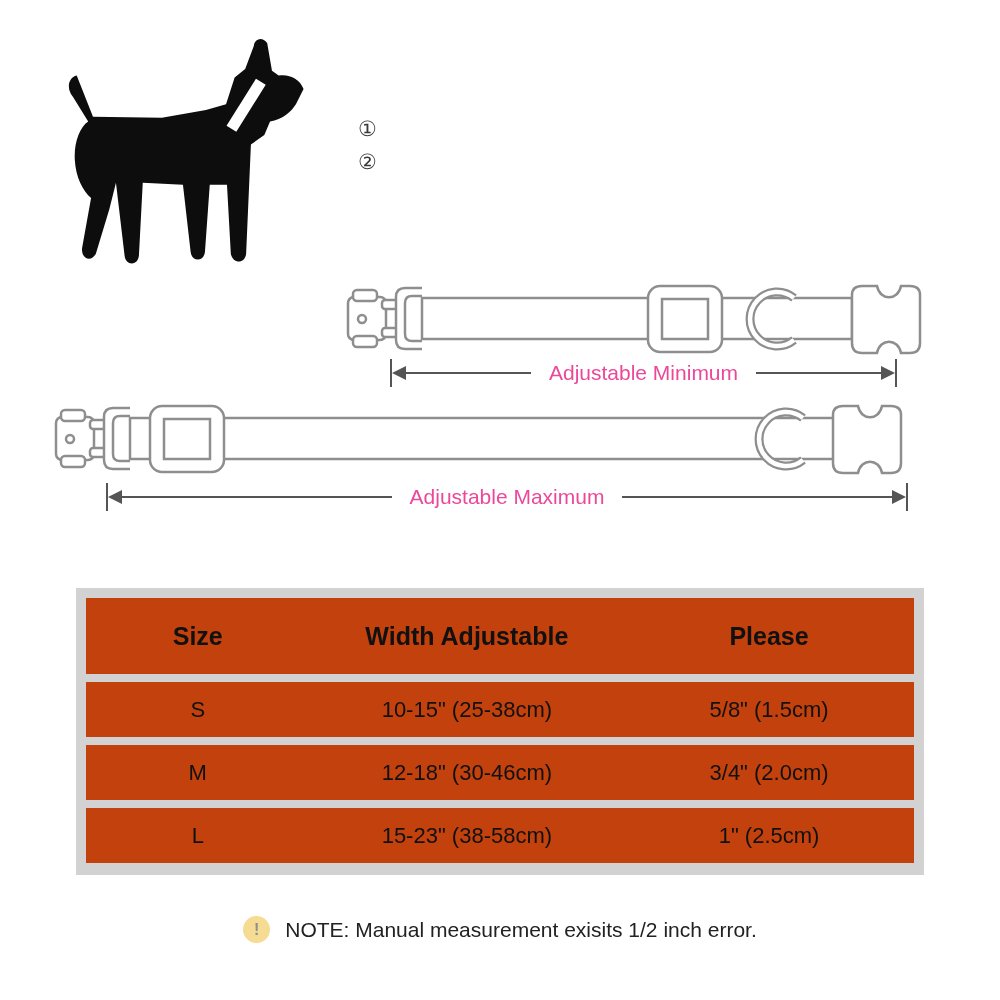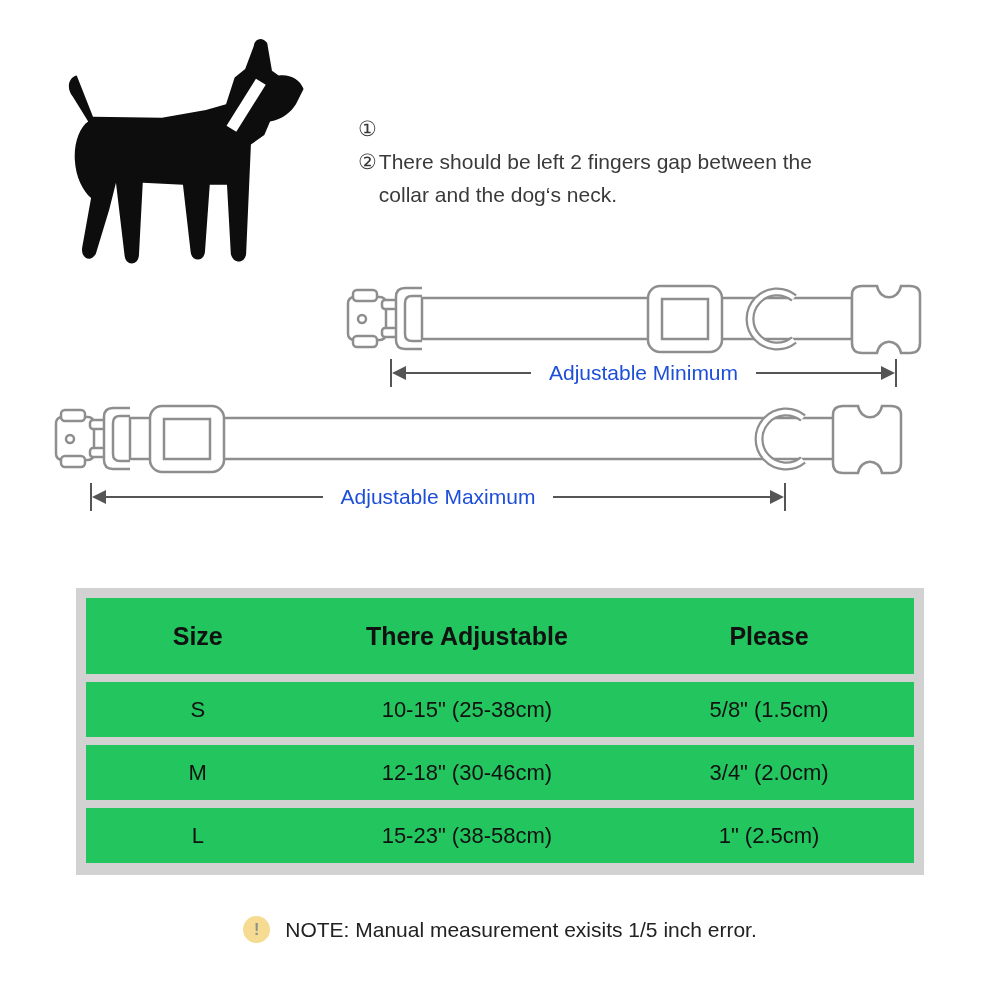--- a/index.html
+++ b/index.html
@@ -16,33 +16,33 @@
   .instructions { position:absolute; left:358px; top:112px; width:600px; font-size:21px; line-height:33px; color:#3a3a3a; }
   .instr-row { display:flex; }
   .instr-bullet { flex:0 0 auto; margin-right:2px; }
 
   
   .collar-min { position:absolute; left:345px; top:283px; width:580px; height:72px; }
   .collar-max { position:absolute; left:53px;  top:403px; width:852px; height:72px; }
   .collar-stroke { stroke:#8e8e8e; stroke-width:2.5; }
 
   
-  .dim { position:absolute; display:flex; align-items:center; color:#1d4ed8; }
+  .dim { position:absolute; display:flex; align-items:center; color:#ec4899; }
   .dim-min { left:390px; top:358px; width:507px; height:30px; }
-  .dim-max { left:90px;  top:482px; width:696px; height:30px; }
+  .dim-max { left:106px;  top:482px; width:802px; height:30px; }
   .endbar { width:2px; height:28px; background:#555555; flex:0 0 auto; }
   .ah-left  { width:0; height:0; border:7px solid transparent; border-left:0;  border-right:14px solid #555555; flex:0 0 auto; }
   .ah-right { width:0; height:0; border:7px solid transparent; border-right:0; border-left:14px solid #555555; flex:0 0 auto; }
   .seg { flex:1 1 auto; height:2px; background:#555555; }
   .dim-label { padding:0 18px; font-size:21px; white-space:nowrap; }
 
   
   .size-table { position:absolute; left:76px; top:588px; width:848px; background:#d2d2d2;
                 padding:10px 10px 12px 10px; box-sizing:border-box; }
-  .t-row { background:#22c55e; display:grid; grid-template-columns:27% 38% 35%;
+  .t-row { background:#c2410c; display:grid; grid-template-columns:27% 38% 35%;
            align-items:center; text-align:center; color:#111111; }
   .t-row > div { overflow:hidden; white-space:nowrap; }
   .t-head { height:76px; font-weight:bold; font-size:25px; margin-bottom:8px; }
   .t-body { height:55px; font-size:22px; margin-bottom:8px; }
   .t-body:last-child { margin-bottom:0; }
 
   
   .note { position:absolute; left:0; top:916px; width:100%; display:flex;
           justify-content:center; align-items:center; gap:15px; font-size:21px; color:#222222; }
   .note-icon { width:27px; height:27px; border-radius:50%; background:#f6dc92; color:#8f8f8f;
@@ -83,21 +83,20 @@
       <rect x="211" y="58" width="12" height="58" fill="#ffffff" transform="rotate(32 217 87)"></rect>
     </svg>
   </div>
 
   <div class="instructions">
     <div class="instr-row">
       <span class="instr-bullet">①</span>
     </div>
     <div class="instr-row">
       <span class="instr-bullet">②</span>
-      <span><span>There should be left 2 fingers gap between the</span><br><span>collar and the dog‘s neck.</span></span>
     </div>
   </div>
 
   <div class="collar-min">
     <svg viewBox="0 0 580 72" width="580" height="72" fill="none">
       <g class="collar-stroke">
         <rect x="3" y="14" width="38" height="43" rx="6" fill="#fff"></rect>
         <rect x="8" y="7" width="24" height="11" rx="4" fill="#fff"></rect>
         <rect x="8" y="53" width="24" height="11" rx="4" fill="#fff"></rect>
         <rect x="37" y="17" width="17" height="9" rx="3" fill="#fff"></rect>
@@ -160,21 +159,21 @@
     <div class="seg"></div>
     <div class="dim-label">Adjustable Maximum</div>
     <div class="seg"></div>
     <div class="ah-right"></div>
     <div class="endbar"></div>
   </div>
 
   <div class="size-table">
     <div class="t-row t-head">
       <div>Size</div>
-      <div>There Adjustable</div>
+      <div>Width Adjustable</div>
       <div>Please</div>
     </div>
     <div class="t-row t-body">
       <div>S</div>
       <div>10-15" (25-38cm)</div>
       <div>5/8" (1.5cm)</div>
     </div>
     <div class="t-row t-body">
       <div>M</div>
       <div>12-18" (30-46cm)</div>
@@ -182,16 +181,16 @@
     </div>
     <div class="t-row t-body">
       <div>L</div>
       <div>15-23" (38-58cm)</div>
       <div>1" (2.5cm)</div>
     </div>
   </div>
 
   <div class="note">
     <div class="note-icon">!</div>
-    <div>NOTE: Manual measurement exisits 1/5 inch error.</div>
+    <div>NOTE: Manual measurement exisits 1/2 inch error.</div>
   </div>
 
 </div>
 
 </body></html>

